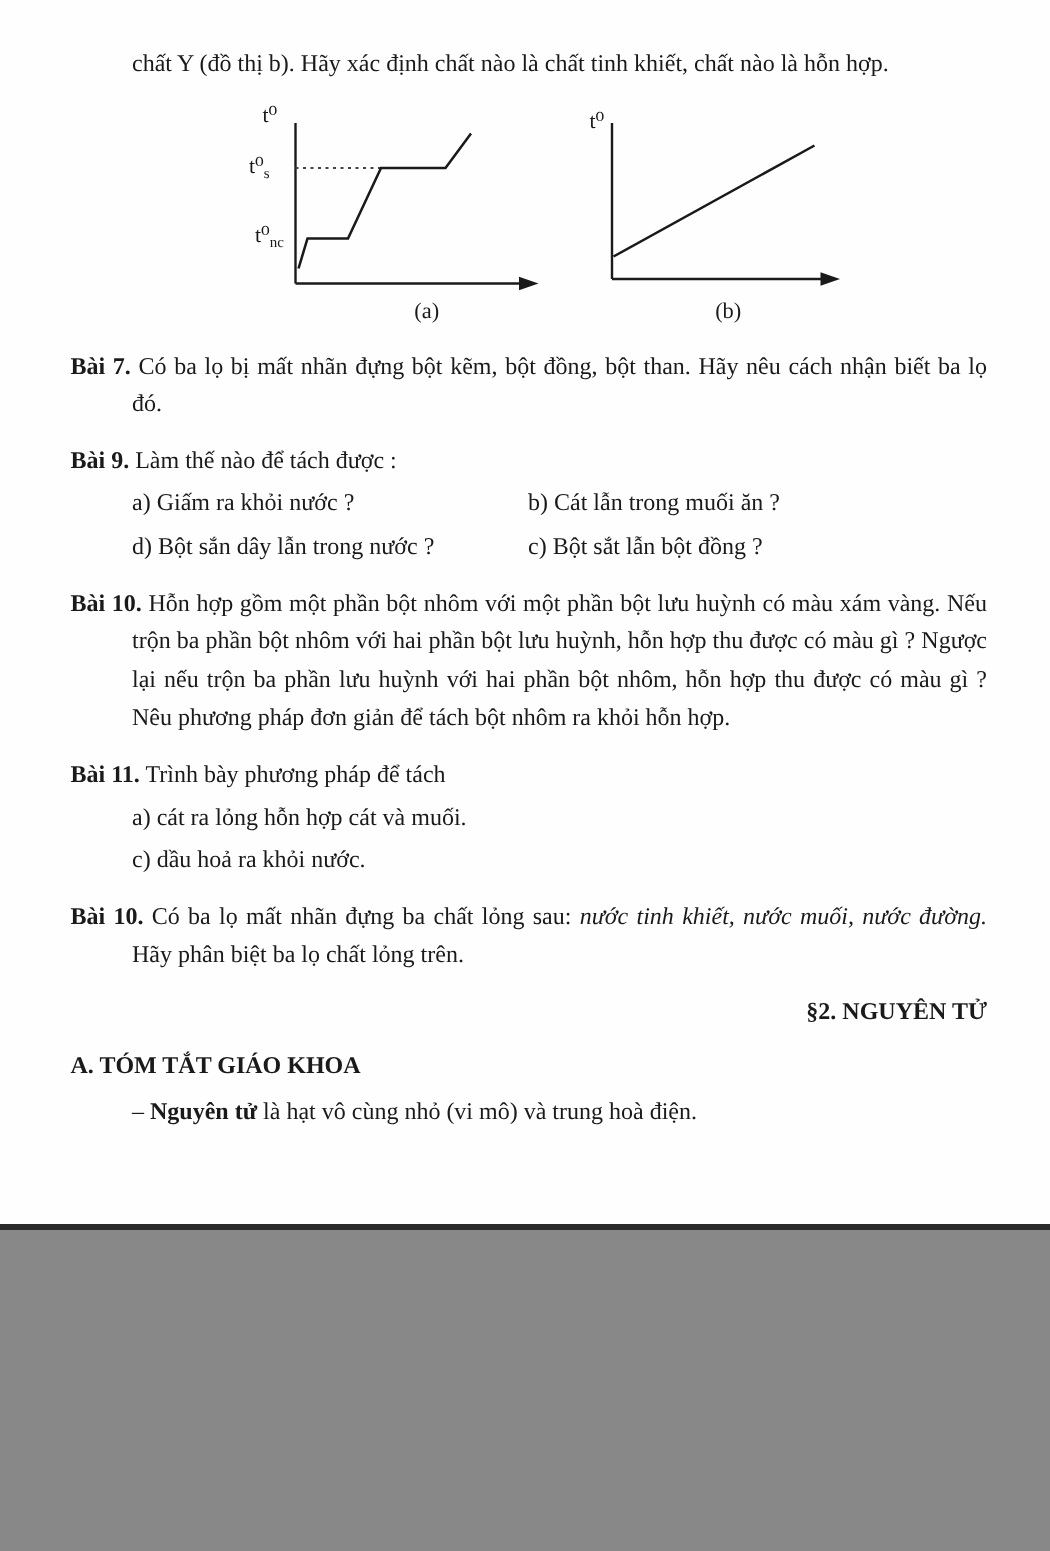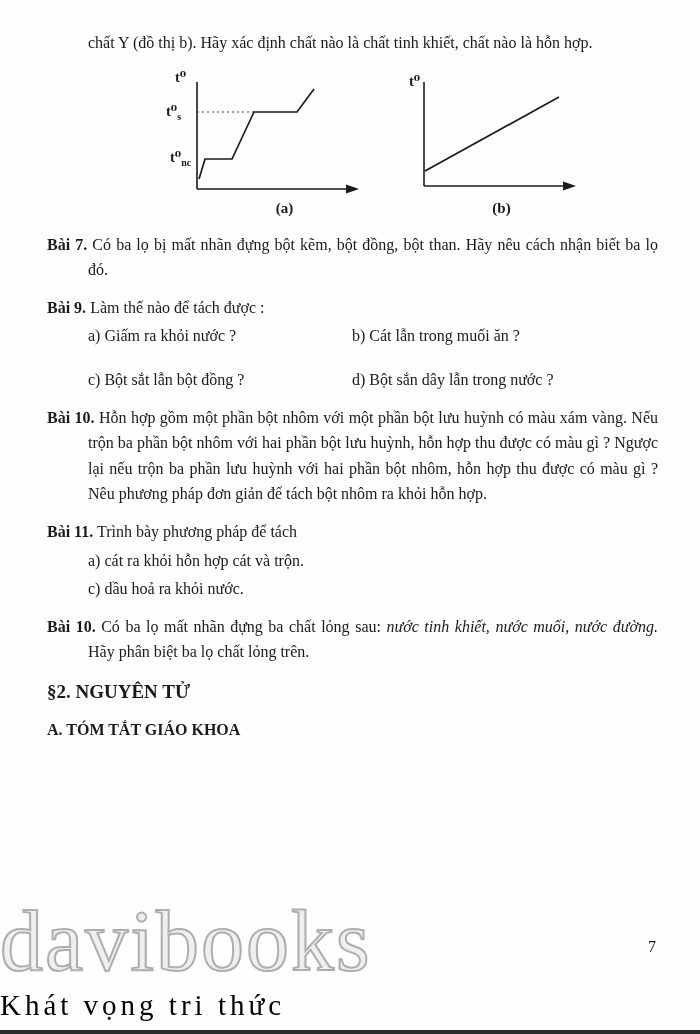--- a/index.html
+++ b/index.html
@@ -1,61 +1,61 @@
 <!DOCTYPE html>
 <html><head>
 <meta charset="utf-8">
 <style>
   html,body { margin:0; padding:0; background:#888; }
   .page {
     position:relative;
-    width:700px; height:1034px;
+    width:700px; height:820px;
     margin:0 auto;
     background:#fefefe;
     box-sizing:border-box;
     padding:30px 42px 0 47px;
     font-family:"Liberation Serif","DejaVu Serif",serif;
     font-size:16px;
     line-height:1.6;
     color:#1a1a1a;
     overflow:hidden;
   }
   .page::after {
     content:""; position:absolute; left:0; right:0; bottom:0; height:4px; background:#2b2b2b;
   }
   p { margin:0; }
   .intro { margin:0 0 8px 41px; text-align:justify; }
 
   
-  .charts { display:flex; gap:37px; margin:18px 0 4px 95px;font-weight:bold; }
+  .charts { display:flex; gap:21px; margin:18px 0 4px 95px; }
   .chart { position:relative; }
   .chart svg { display:block; }
   .axis   { stroke:#1a1a1a; stroke-width:1.6; }
   .dotted { stroke:#444;    stroke-width:1.2; stroke-dasharray:2 3; }
   .curve  { stroke:#1a1a1a; stroke-width:1.7; fill:none; }
   .arrow  { fill:#1a1a1a; }
   .clabel { position:absolute; font-size:14.5px; line-height:1; white-space:nowrap; }
   .clabel sub { font-size:10px; }
   .caption { text-align:center; font-size:15px; margin-top:2px; }
   .caption-a { width:230px; padding-left:55px; box-sizing:border-box; }
   .caption-b { width:170px; padding-left:15px; box-sizing:border-box; }
 
   
   .ex { margin:12px 0; padding-left:41px; text-indent:-41px; text-align:justify; }
   .ex b { font-weight:bold; }
   .options {
     display:grid; grid-template-columns:264px auto;
-    row-gap:18px; margin-top:3px; text-indent:0;
+    row-gap:3px; margin-top:3px; text-indent:0;
   }
   .options span { text-indent:0; }
   .subitems { display:block; margin-top:3px; text-indent:0; }
   .subitems span { display:block; text-indent:0; margin:3px 0; }
 
   
-  .section-title { text-align:left; font-weight:bold; font-size:19px; margin:9px 0 10px; }
+  .section-title { text-align:right; font-weight:bold; font-size:16px; margin:9px 0 10px; }
   .subsection { font-weight:bold; margin:4px 0 6px; }
   .points p { margin:6px 0; text-indent:41px; text-align:justify; }
   .points b { font-weight:bold; }
 
   
   .watermark { position:absolute; left:0; right:0; top:898px; text-align:left; pointer-events:none; }
   .wm-title {
     font-size:86px; line-height:1; letter-spacing:2px;
     color:#efefef; -webkit-text-stroke:2px #aeaeae;
     font-family:"Liberation Serif","DejaVu Serif",serif;
@@ -104,49 +104,50 @@
     <span>Có ba lọ bị mất nhãn đựng bột kẽm, bột đồng, bột than. Hãy nêu cách nhận biết ba lọ đó.</span>
   </p>
 
 
   <div class="ex">
     <b>Bài 9.</b>
     <span>Làm thế nào để tách được :</span>
     <div class="options">
       <span>a) Giấm ra khỏi nước ?</span>
       <span>b) Cát lẫn trong muối ăn ?</span>
+      <span>d) Bột sắn dây lẫn trong nước ?</span>
       <span>c) Bột sắt lẫn bột đồng ?</span>
-      <span>d) Bột sắn dây lẫn trong nước ?</span>
     </div>
   </div>
 
   <p class="ex">
     <b>Bài 10.</b>
     <span>Hỗn hợp gồm một phần bột nhôm với một phần bột lưu huỳnh có màu xám vàng. Nếu trộn ba phần bột nhôm với hai phần bột lưu huỳnh, hỗn hợp thu được có màu gì ? Ngược lại nếu trộn ba phần lưu huỳnh với hai phần bột nhôm, hỗn hợp thu được có màu gì ? Nêu phương pháp đơn giản để tách bột nhôm ra khỏi hỗn hợp.</span>
   </p>
 
   <div class="ex">
     <b>Bài 11.</b>
     <span>Trình bày phương pháp để tách</span>
     <span class="subitems">
-      <span>a) cát ra khỏi hỗn hợp cát và trộn.</span>
+      <span>a) cát ra lỏng hỗn hợp cát và muối.</span>
       <span>c) dầu hoả ra khỏi nước.</span>
     </span>
   </div>
 
   <p class="ex">
     <b>Bài 10.</b>
     <span>Có ba lọ mất nhãn đựng ba chất lỏng sau: </span><i>nước tinh khiết, nước muối, nước đường.</i><span> Hãy phân biệt ba lọ chất lỏng trên.</span>
   </p>
 
   <h2 class="section-title">§2. NGUYÊN TỬ</h2>
 
   <p class="subsection">A. TÓM TẮT GIÁO KHOA</p>
 
   <div class="points">
+    <p><span>– </span><b>Nguyên tử</b><span> là hạt vô cùng nhỏ (vi mô) và trung hoà điện.</span></p>
   </div>
 
   <div class="watermark">
     <div class="wm-title">davibooks</div>
     <div class="wm-sub">Khát vọng tri thức</div>
   </div>
 
   <div class="page-number">7</div>
 
 </div>

